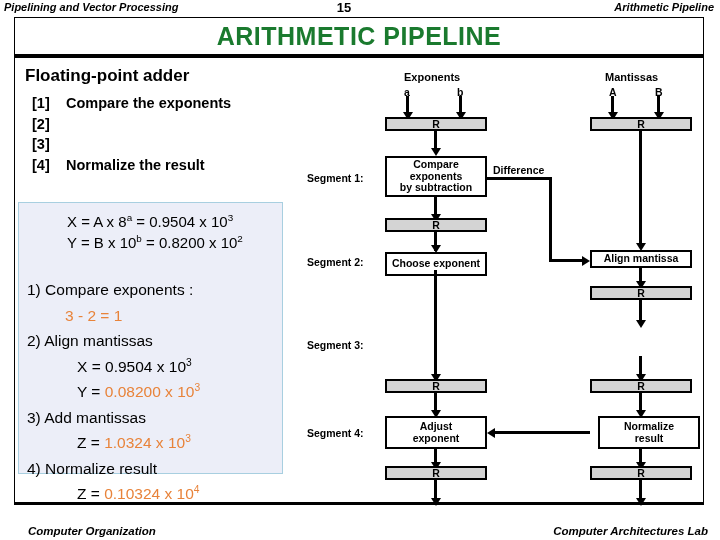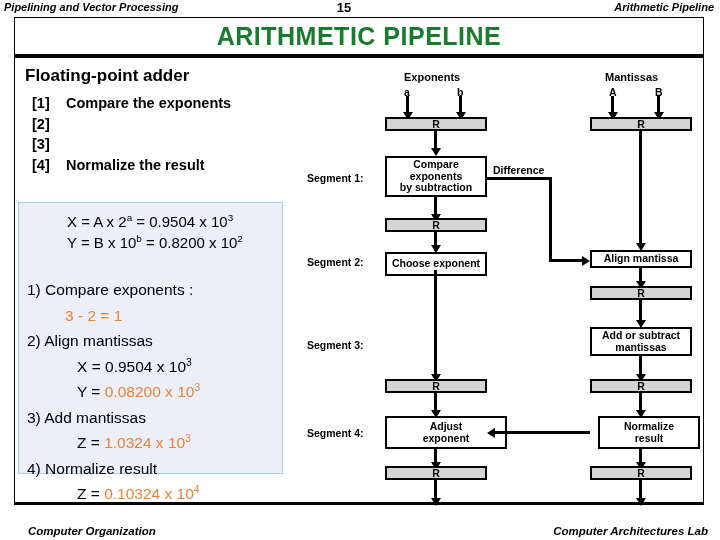--- a/index.html
+++ b/index.html
@@ -103,21 +103,21 @@
   </div>
   <div class="row">
     <span class="num">[4]</span>
     <span>Normalize the result</span>
   </div>
 </div>
 
 <div class="calcbox">
   <div class="calc-eq">
     <div>
-      <span>X = A x 2</span><sup>a</sup><span> = 0.9504  x 10</span><sup>3</sup>
+      <span>X = A x 8</span><sup>a</sup><span> = 0.9504  x 10</span><sup>3</sup>
     </div>
     <div>
       <span>Y = B x 10</span><sup>b</sup><span> = 0.8200  x 10</span><sup>2</sup>
     </div>
   </div>
 
   <div class="calc-list">
     <div>1) Compare exponents :</div>
     <div class="ind1 hl">3 - 2 = 1</div>
     <div>2) Align mantissas</div>
@@ -172,21 +172,21 @@
   <div class="unit" style="left:385px;top:252px;width:102px;height:24px;">
     <span>Choose exponent</span>
   </div>
 
   <div class="vline" style="left:434px;top:270px;height:108px;"></div>
   <div class="arrowdown" style="left:430.5px;top:374px;"></div>
   <div class="reg" style="left:385px;top:379px;width:102px;">R</div>
 
   <div class="vline" style="left:434px;top:393px;height:22px;"></div>
   <div class="arrowdown" style="left:430.5px;top:410px;"></div>
-  <div class="unit" style="left:385px;top:416px;width:122px;height:33px;">
+  <div class="unit" style="left:385px;top:416px;width:102px;height:33px;">
     <span>Adjust<br>exponent</span>
   </div>
 
   <div class="vline" style="left:434px;top:449px;height:18px;"></div>
   <div class="arrowdown" style="left:430.5px;top:462px;"></div>
   <div class="reg" style="left:385px;top:466px;width:102px;">R</div>
   <div class="vline" style="left:434px;top:480px;height:22px;"></div>
   <div class="arrowdown" style="left:430.5px;top:498px;"></div>
 
   <div class="difflabel" style="left:493px;top:164px;">Difference</div>
@@ -202,23 +202,20 @@
   <div class="unit" style="left:590px;top:250px;width:102px;height:18px;">
     <span>Align mantissa</span>
   </div>
 
   <div class="vline" style="left:639px;top:268px;height:18px;"></div>
   <div class="arrowdown" style="left:635.5px;top:281px;"></div>
   <div class="reg" style="left:590px;top:286px;width:102px;">R</div>
 
   <div class="vline" style="left:639px;top:300px;height:25px;"></div>
   <div class="arrowdown" style="left:635.5px;top:320px;"></div>
-  <div class="unit" style="left:590px;top:327px;width:102px;height:29px;">
-    <span>Add or subtract<br>mantissas</span>
-  </div>
 
   <div class="vline" style="left:639px;top:356px;height:23px;"></div>
   <div class="arrowdown" style="left:635.5px;top:374px;"></div>
   <div class="reg" style="left:590px;top:379px;width:102px;">R</div>
 
   <div class="vline" style="left:639px;top:393px;height:22px;"></div>
   <div class="arrowdown" style="left:635.5px;top:410px;"></div>
   <div class="unit" style="left:598px;top:416px;width:102px;height:33px;">
     <span>Normalize<br>result</span>
   </div>

